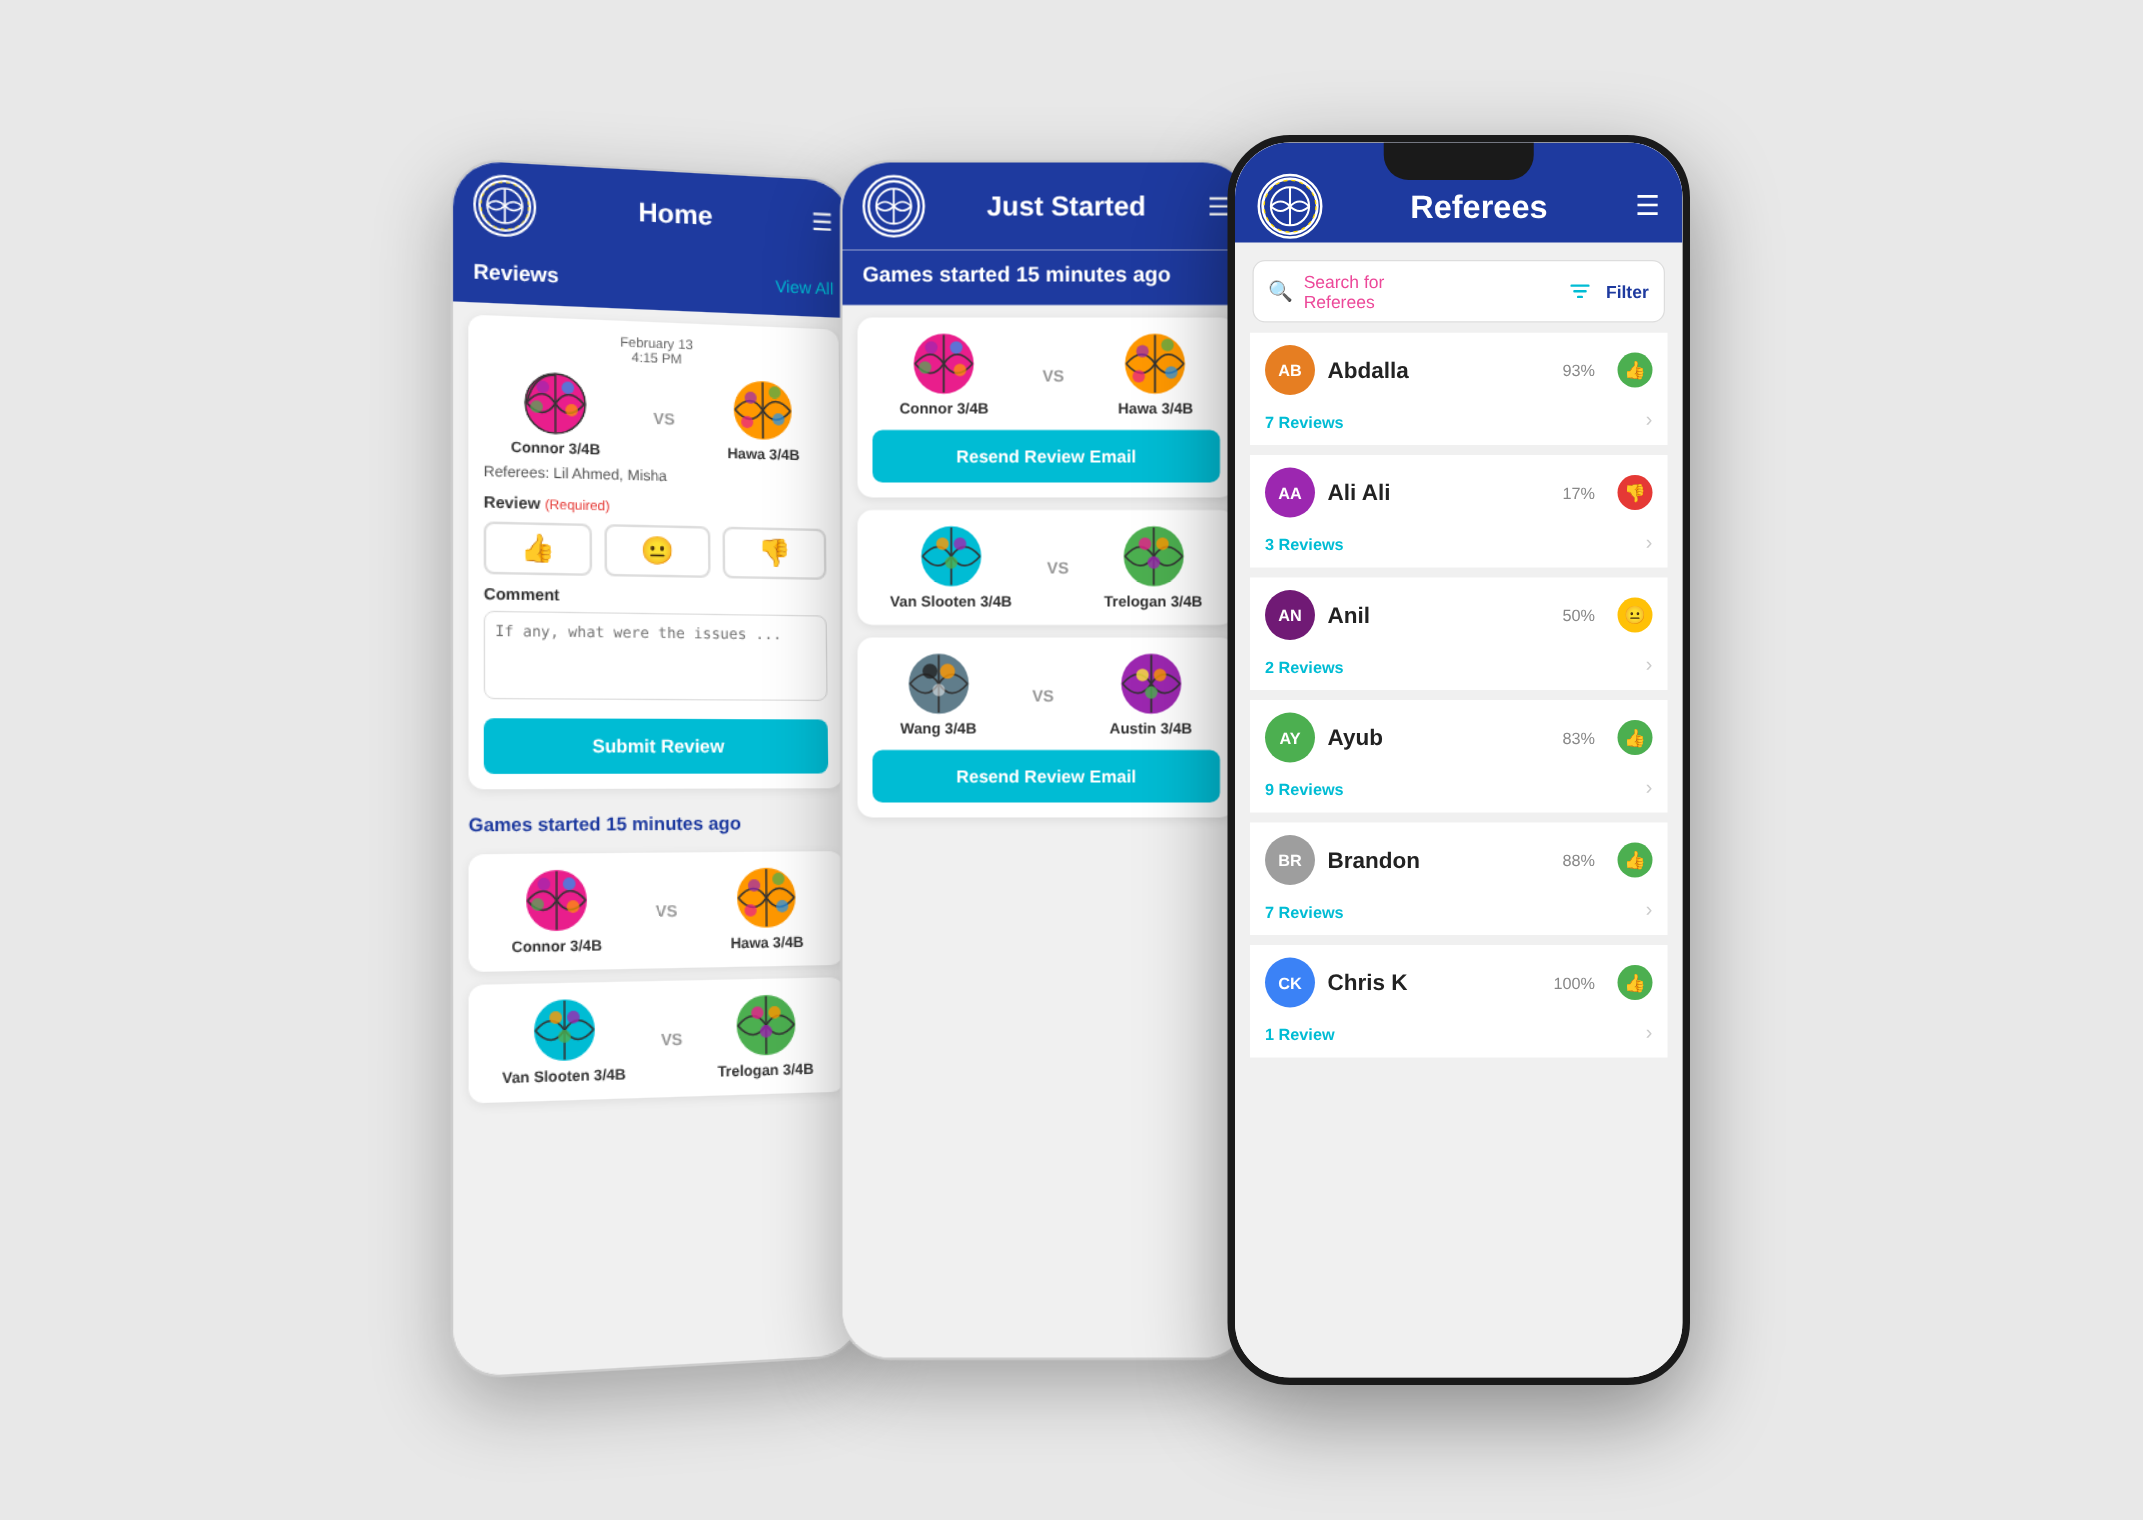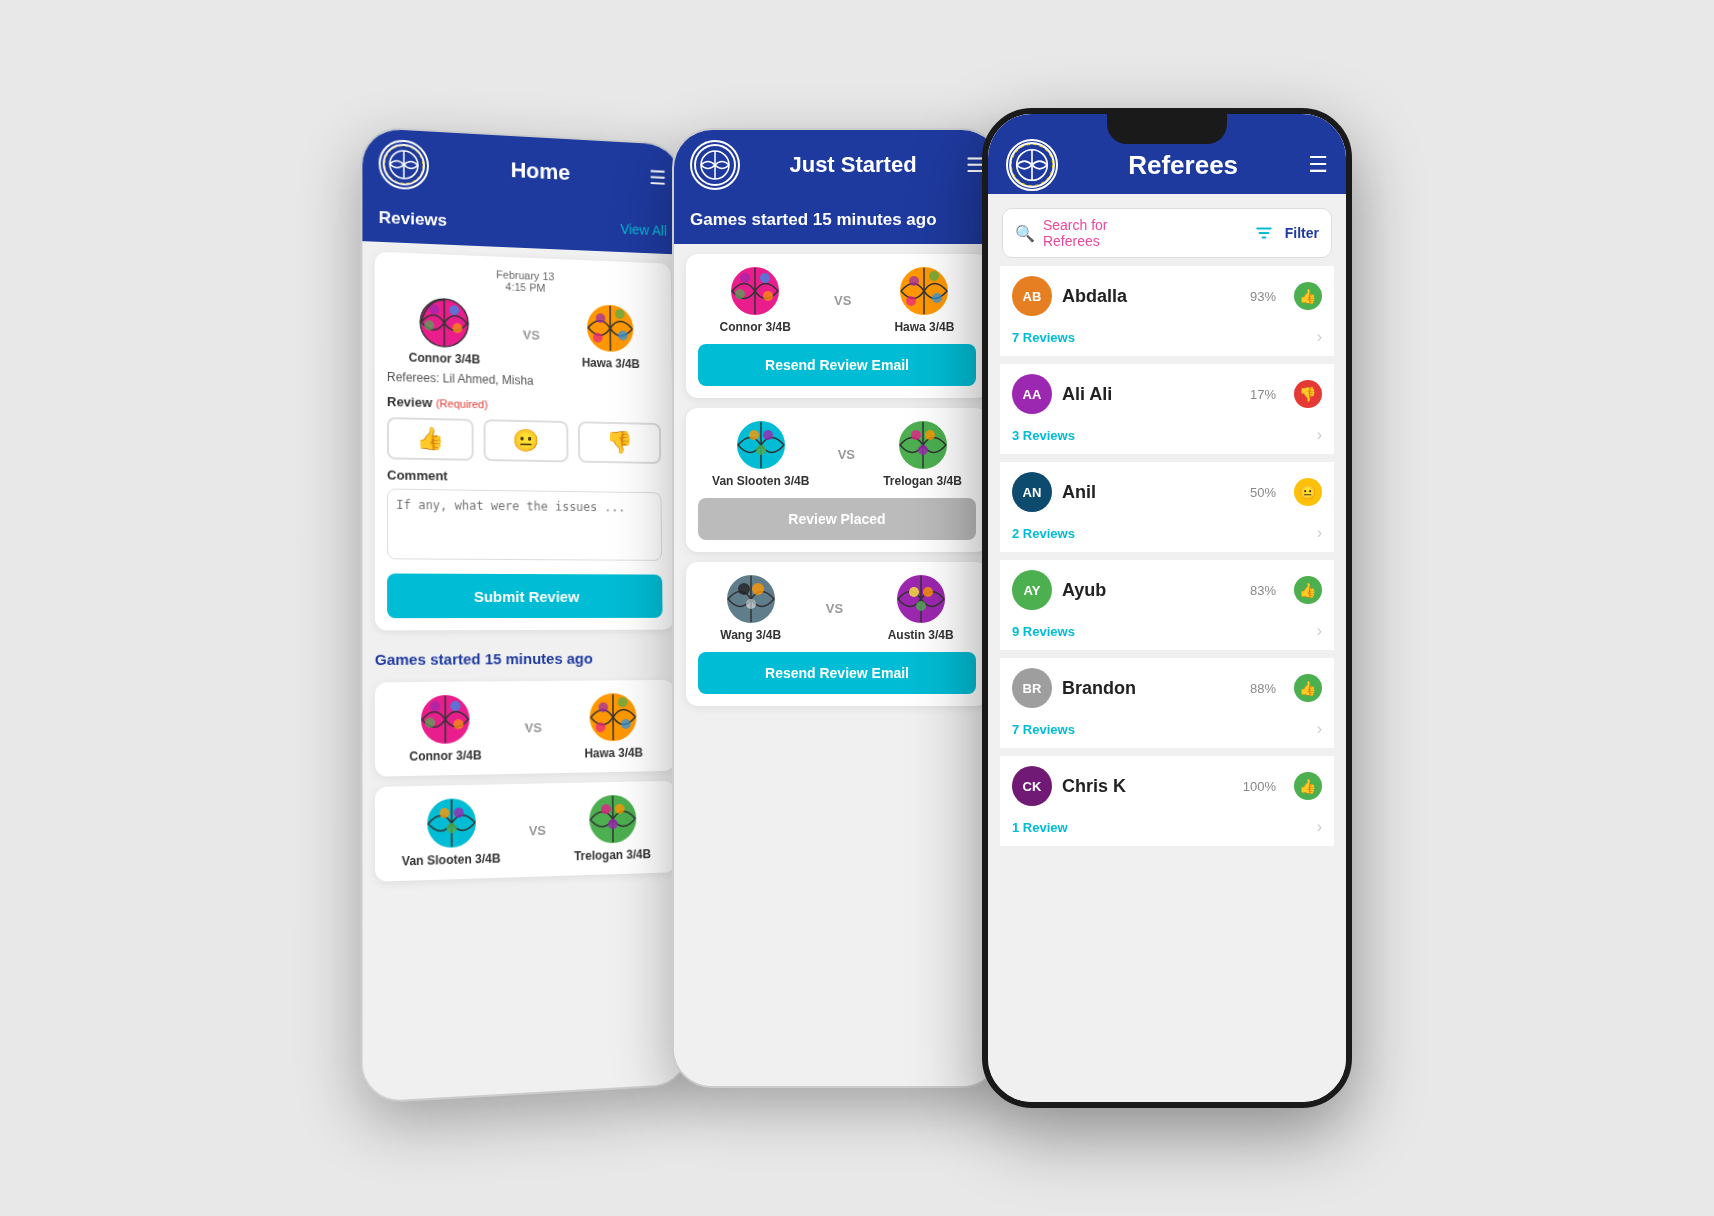--- a/index.html
+++ b/index.html
@@ -625,21 +625,20 @@
               <path d="M2 25 Q15 10 25 25 Q35 40 48 25" fill="none" stroke="#333" stroke-width="1.5"></path>
               <path d="M2 25 Q15 40 25 25 Q35 10 48 25" fill="none" stroke="#333" stroke-width="1.5"></path>
               <line x1="25" y1="2" x2="25" y2="48" stroke="#333" stroke-width="1.5"></line>
               <circle cx="18" cy="15" r="5" fill="#e91e8c" opacity="0.8"></circle>
               <circle cx="32" cy="15" r="5" fill="#ff9800" opacity="0.8"></circle>
               <circle cx="25" cy="30" r="5" fill="#9c27b0" opacity="0.8"></circle>
             </svg>
             <span class="team-name">Trelogan 3/4B</span>
           </div>
         </div>
-        <button class="review-placed-btn">Review Placed</button>
       </div>
 
       <div class="white-card">
         <div class="teams-row">
           <div class="team">
             <svg class="bball" viewBox="0 0 50 50">
               <circle cx="25" cy="25" r="24" fill="#607d8b"></circle>
               <path d="M2 25 Q15 10 25 25 Q35 40 48 25" fill="none" stroke="#333" stroke-width="1.5"></path>
               <path d="M2 25 Q15 40 25 25 Q35 10 48 25" fill="none" stroke="#333" stroke-width="1.5"></path>
               <line x1="25" y1="2" x2="25" y2="48" stroke="#333" stroke-width="1.5"></line>
@@ -723,21 +722,21 @@
             <div class="status-badge status-red">👎</div>
           </div>
           <div class="referee-reviews">
             <span class="reviews-count">3 Reviews</span>
             <span class="chevron">›</span>
           </div>
         </div>
 
         <div class="referee-item">
           <div class="referee-row">
-            <div class="referee-avatar" style="background:#0c4a6e;">
+            <div class="referee-avatar" style="background:#701a75;">
               <span>AN</span>
             </div>
             <span class="referee-name">Anil</span>
             <span class="referee-pct">50%</span>
             <div class="status-badge status-yellow">😐</div>
           </div>
           <div class="referee-reviews">
             <span class="reviews-count">2 Reviews</span>
             <span class="chevron">›</span>
           </div>
@@ -768,21 +767,21 @@
             <div class="status-badge status-green">👍</div>
           </div>
           <div class="referee-reviews">
             <span class="reviews-count">7 Reviews</span>
             <span class="chevron">›</span>
           </div>
         </div>
 
         <div class="referee-item">
           <div class="referee-row">
-            <div class="referee-avatar" style="background:#701a75;">
+            <div class="referee-avatar" style="background:#3b82f6;">
               <span>CK</span>
             </div>
             <span class="referee-name">Chris K</span>
             <span class="referee-pct">100%</span>
             <div class="status-badge status-green">👍</div>
           </div>
           <div class="referee-reviews">
             <span class="reviews-count">1 Review</span>
             <span class="chevron">›</span>
           </div>

